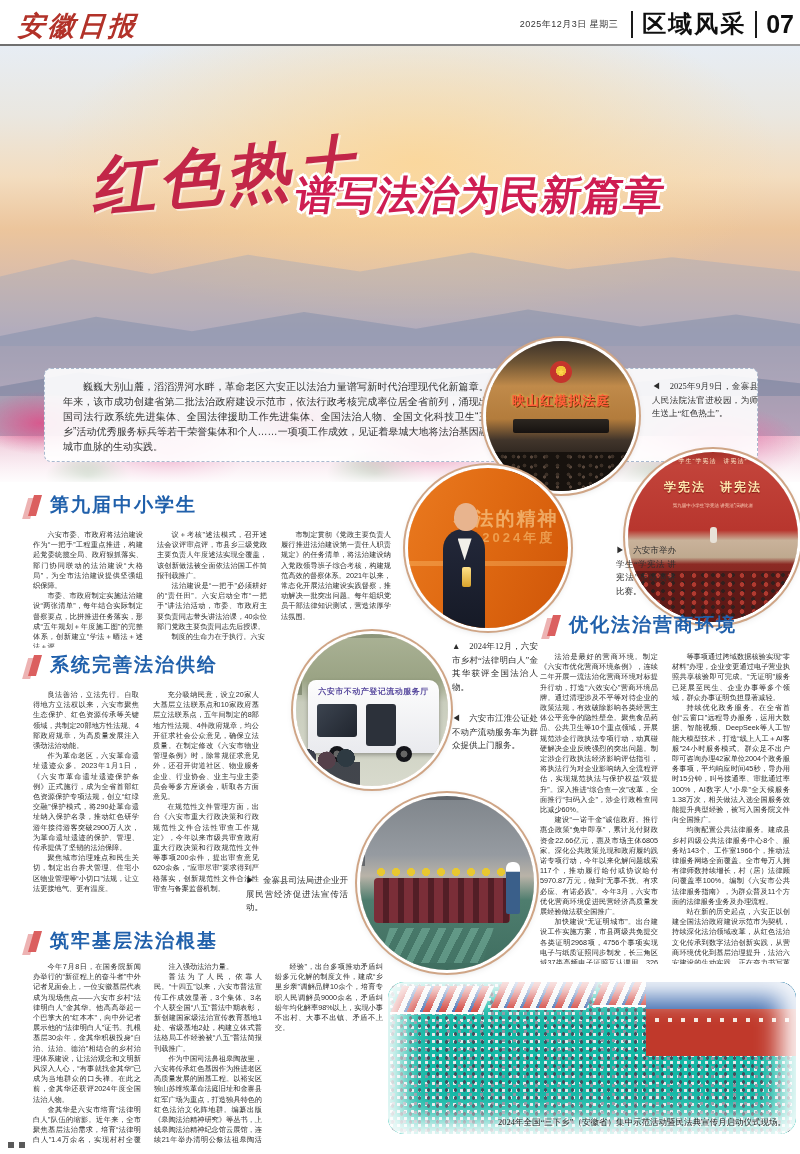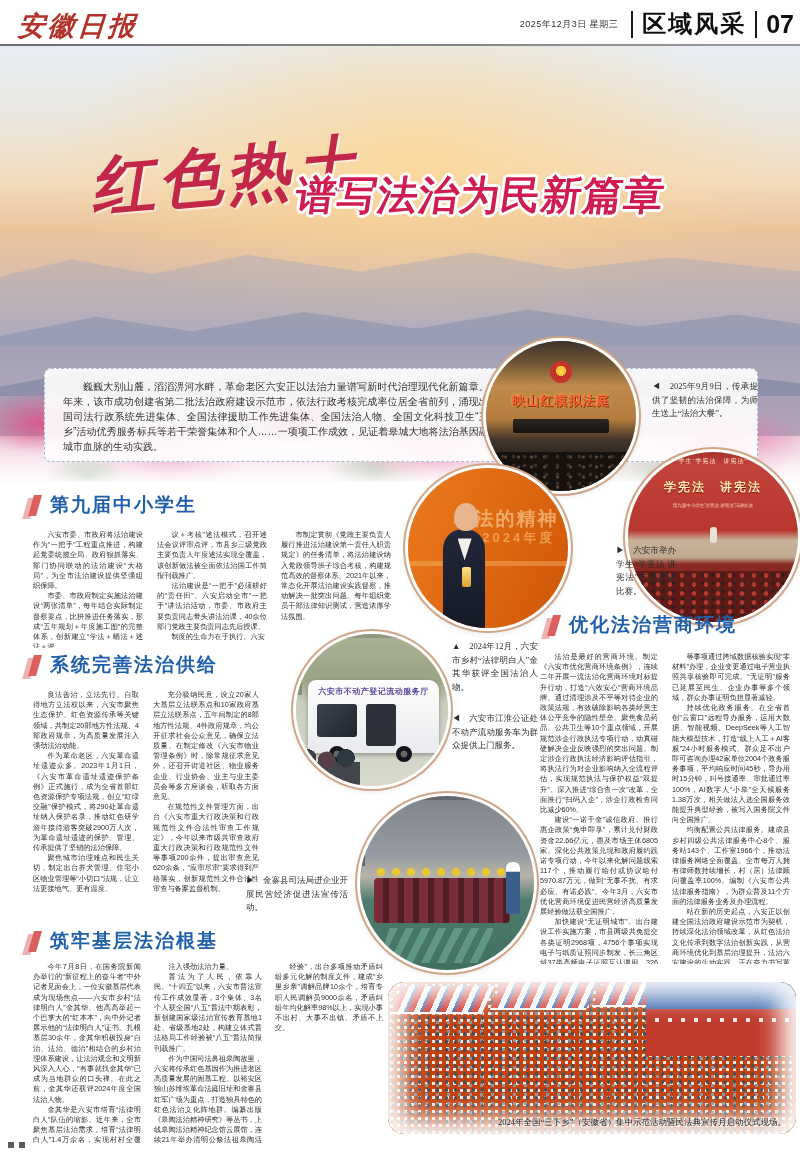--- a/index.html
+++ b/index.html
@@ -155,21 +155,21 @@
          box-shadow:-5px 3px 0 rgba(231,154,154,.75);margin-right:11px;}
   .htext{font-size:19px;font-weight:bold;color:#2060ab;letter-spacing:2px;}
 
   
   .art{position:absolute;display:flex;overflow:hidden;}
   .col{overflow:hidden;}
   .col p{margin:0;font-size:7.2px;line-height:10.2px;text-align:justify;text-indent:2em;color:#2b2b2b;}
 
   
   .bigphoto{position:absolute;left:388px;top:982px;width:408px;height:152px;border-radius:16px;
-            overflow:hidden;background:#c2410c;}
+            overflow:hidden;background:#14b8a6;}
   .crowd-tex{position:absolute;inset:0;
     background-image:radial-gradient(circle,#454e5c 1.5px,transparent 2px),
                      radial-gradient(circle,#8a93a0 1.5px,transparent 2px),
                      radial-gradient(circle,#e7e9ec 1.4px,transparent 1.9px);
     background-size:9px 8px,11px 9px,7px 7px;}
   .canopy{position:absolute;height:26px;transform:skewX(-24deg);
     background:repeating-linear-gradient(90deg,#cf3a33 0 7px,#f2f2f2 7px 13px,#3c66ad 13px 16px);
     border-bottom:2px solid #fff;}
   .cn1{left:8px;top:4px;width:92px;} .cn2{left:108px;top:0px;width:96px;} .cn3{left:210px;top:-3px;width:92px;}
   .bstage{position:absolute;right:0;top:0;width:150px;height:74px;
@@ -214,21 +214,21 @@
   <div class="intro-box">
     <div class="intro-text">巍巍大别山麓，滔滔淠河水畔，革命老区六安正以法治力量谱写新时代治理现代化新篇章。近年来，该市成功创建省第二批法治政府建设示范市，依法行政考核完成率位居全省前列，涌现出全国司法行政系统先进集体、全国法律援助工作先进集体、全国法治人物、全国文化科技卫生“三下乡”活动优秀服务标兵等若干荣誉集体和个人……一项项工作成效，见证着皋城大地将法治基因融入城市血脉的生动实践。</div>
   </div>
 
   <div class="circle c-court" style="left:486px;top:341px;width:150px;height:150px;">
     <div class="emblem">★</div>
     <div class="court-banner">映山红模拟法庭</div>
     <div class="judges"></div>
     <div class="crowd-dark"></div>
   </div>
-  <div class="cap" style="left:652px;top:380px;width:106px;">◀　2025年9月9日，传承提供了坚韧的法治保障，为师生送上“法治大餐”。</div>
+  <div class="cap" style="left:652px;top:380px;width:106px;">◀　2025年9月9日，金寨县人民法院法官进校园，为师生送上“红色热土”。</div>
 
   <div class="circle c-stage" style="left:628px;top:452px;width:170px;height:170px;">
     <div class="stage-top-banner">学生“学宪法　讲宪法”</div>
     <div class="stage-main">学宪法　讲宪法</div>
     <div class="stage-sub">第九届中小学生“学宪法 讲宪法”演讲比赛</div>
     <div class="stage-speaker"></div>
     <div class="stage-crowd"></div>
   </div>
   <div class="cap" style="left:568px;top:544px;width:60px;padding-left:48px;">▶　六安市举办学生“学宪法 讲宪法”市级演讲比赛。</div>
 

